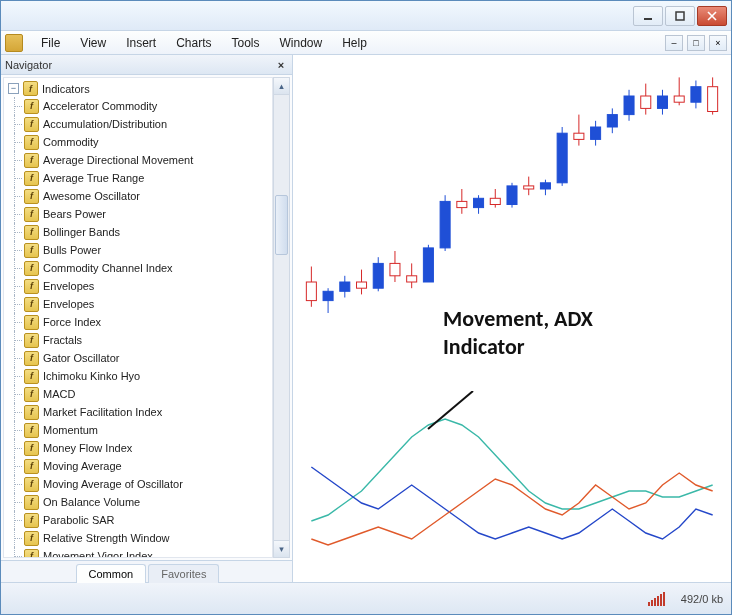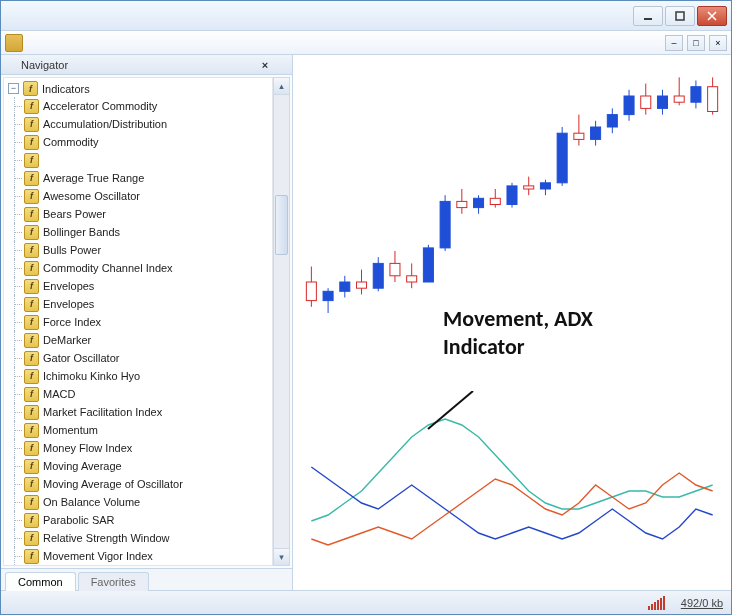--- a/index.html
+++ b/index.html
@@ -84,21 +84,21 @@
     display: flex;
     flex-direction: column;
     background: #fafbfd;
   }
   .nav-header {
     height: 20px;
     background: linear-gradient(to bottom,#f0f4fa,#dde7f3);
     border-bottom: 1px solid #c6d5e6;
     display: flex;
     align-items: center;
-    padding: 0 20px;
+    padding: 0 4px;
     font-size: 11px;
     color: #333;
   }
   .nav-header .x {
     margin-left: auto;
     width: 14px;
     text-align: center;
     font-weight: bold;
     cursor: default;
   }
@@ -203,20 +203,21 @@
     border: 1px solid #b6c6db;
     border-radius: 2px;
   }
   .nav-tabs {
     height: 22px;
     display: flex;
     align-items: flex-end;
     background: #f2f5fa;
     border-top: 1px solid #c6d5e6;
     padding-left: 4px;
+    justify-content: center;
   }
   .nav-tab {
     padding: 3px 12px;
     border: 1px solid #c6d5e6;
     border-bottom: none;
     background: #fdfefe;
     font-size: 11px;
     border-radius: 3px 3px 0 0;
     margin-right: 2px;
     position: relative;
@@ -239,29 +240,28 @@
     line-height: 1.25;
   }
   .ann-line {
     position: absolute;
     left: 130px;
     top: 336px;
     width: 60px;
     height: 40px;
   }
   .statusbar {
-    height: 24px;
+    height: 32px;
     background: linear-gradient(to bottom,#f0f4fa,#dde7f3);
     border-top: 1px solid #c6d5e6;
     display: flex;
     align-items: center;
     padding: 5px 8px;
     font-size: 11px;
     color: #444;
-    text-decoration: underline;
   }
   .status-spacer { flex: 1; }
   .status-bars {
     display: inline-flex;
     align-items: flex-end;
     gap: 1px;
     margin-right: 16px;
   }
   .status-bars span {
     width: 2px;
@@ -286,20 +286,21 @@
   <div class="win-btn close">
     <svg width="10" height="10">
         <line x1="1" y1="1" x2="9" y2="9" stroke="#fff" stroke-width="1.6"></line>
         <line x1="9" y1="1" x2="1" y2="9" stroke="#fff" stroke-width="1.6"></line>
       </svg>
   </div>
 </div>
 
 <div class="menubar">
   <div class="app-icon"></div>
+  <div id="menu-items"><span class="menu-item">File</span><span class="menu-item">View</span><span class="menu-item">Insert</span><span class="menu-item">Charts</span><span class="menu-item">Tools</span><span class="menu-item">Window</span><span class="menu-item">Help</span></div>
   <div class="spacer"></div>
   <div class="mdi-btn">–</div>
   <div class="mdi-btn">□</div>
   <div class="mdi-btn">×</div>
 </div>
 
 <div class="main">
 
   <div class="nav-panel">
     <div class="nav-header">
@@ -321,20 +322,21 @@
             <div class="child-row">
               <span class="fx-icon">f</span>
               <span class="child-label">Accumulation/Distribution</span>
             </div>
             <div class="child-row">
               <span class="fx-icon">f</span>
               <span class="child-label">Commodity</span>
             </div>
             <div class="child-row">
               <span class="fx-icon">f</span>
+              <span class="child-label">Average Directional Movement</span>
             </div>
             <div class="child-row">
               <span class="fx-icon">f</span>
               <span class="child-label">Average True Range</span>
             </div>
             <div class="child-row">
               <span class="fx-icon">f</span>
               <span class="child-label">Awesome Oscillator</span>
             </div>
             <div class="child-row">
@@ -360,21 +362,21 @@
             <div class="child-row">
               <span class="fx-icon">f</span>
               <span class="child-label">Envelopes</span>
             </div>
             <div class="child-row">
               <span class="fx-icon">f</span>
               <span class="child-label">Force Index</span>
             </div>
             <div class="child-row">
               <span class="fx-icon">f</span>
-              <span class="child-label">DeMarker</span>
+              <span class="child-label">Fractals</span>
             </div>
             <div class="child-row">
               <span class="fx-icon">f</span>
               <span class="child-label">Gator Oscillator</span>
             </div>
             <div class="child-row">
               <span class="fx-icon">f</span>
               <span class="child-label">Ichimoku Kinko Hyo</span>
             </div>
             <div class="child-row">

